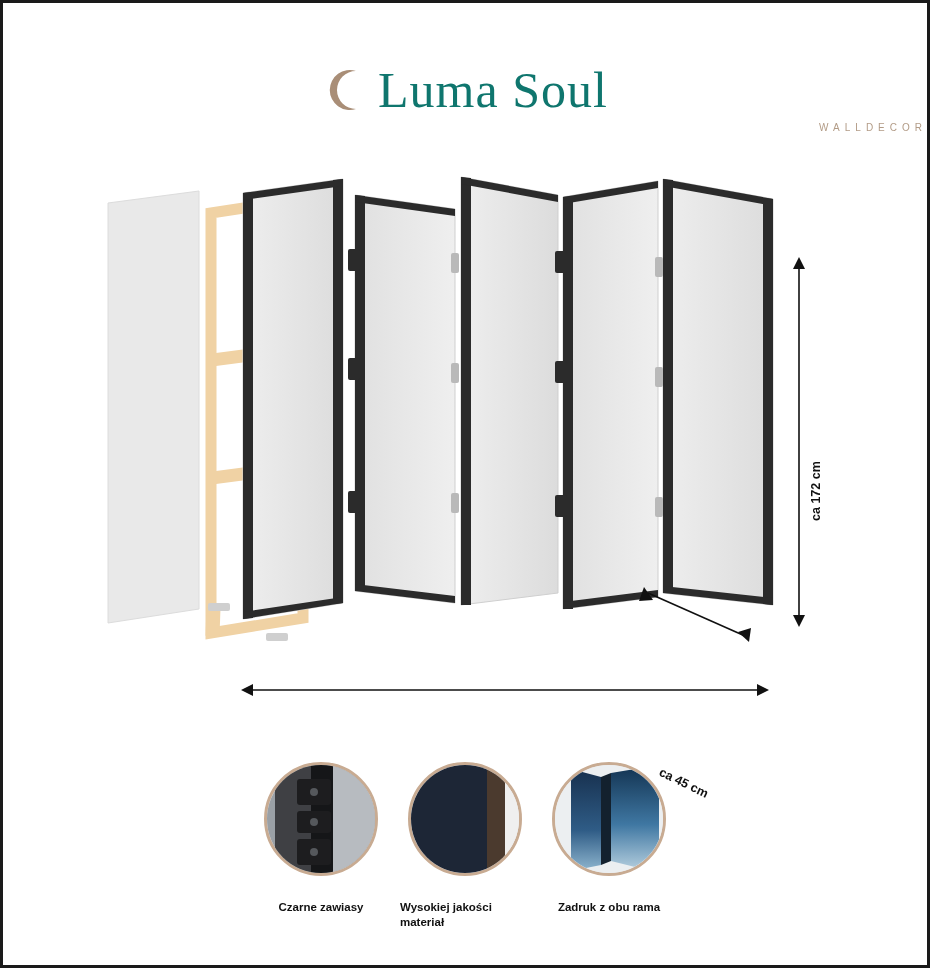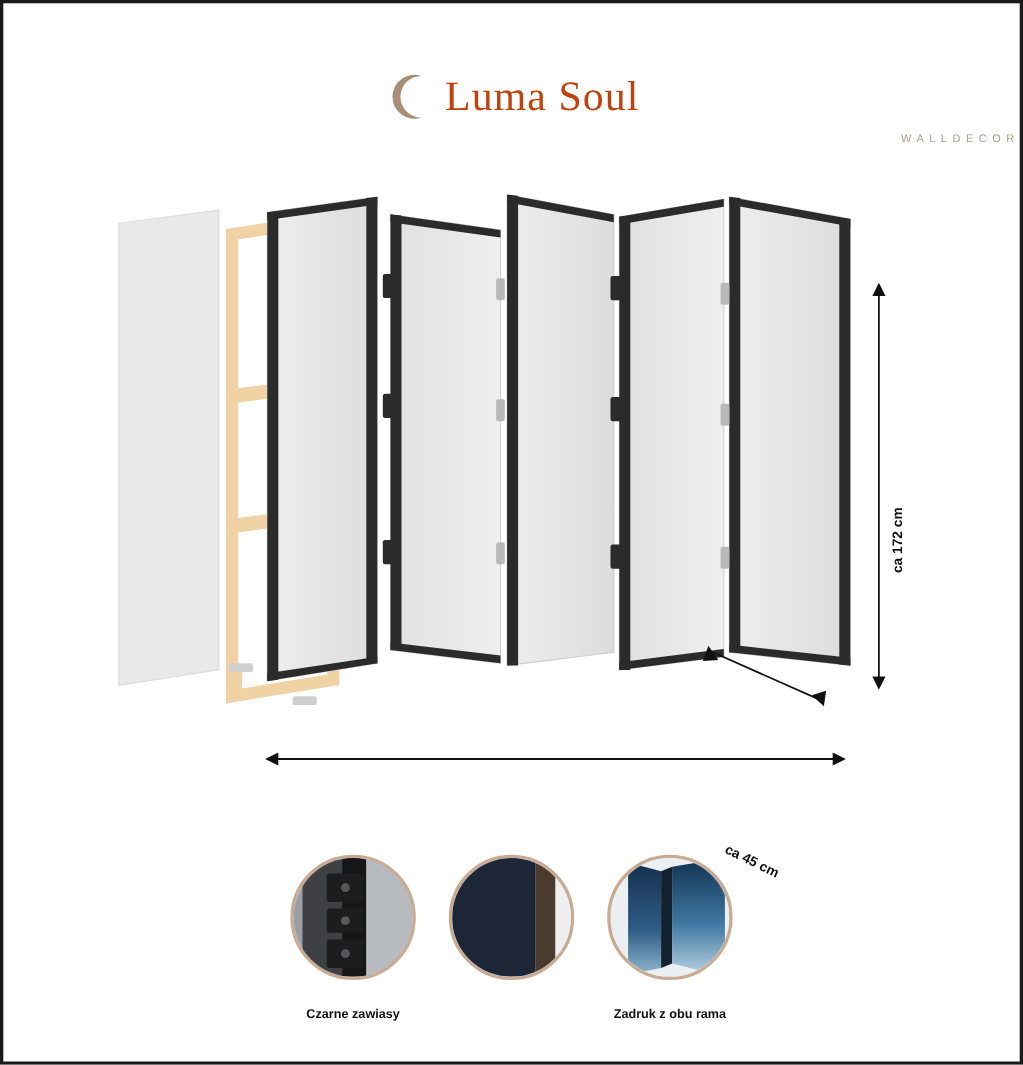--- a/index.html
+++ b/index.html
@@ -33,22 +33,22 @@
     align-items: center;
     gap: 10px;
   }
   .brand-mark {
     width: 46px;
     height: 46px;
     position: relative;
   }
   .brand-name {
     font-family: "Liberation Serif", serif;
-    font-size: 38px;
-    color: #c2410c;
+    font-size: 50px;
+    color: #0f766e;
     letter-spacing: 1px;
     line-height: 1;
   }
   .brand-sub {
     margin-top: 5px;
     font-size: 10px;
     letter-spacing: 5px;
     color: #b29b86;
     text-align: right;
     padding-left: 36px;
@@ -278,20 +278,21 @@
 
     <div class="feature">
       <div class="feature-circle">
         <svg width="108" height="108" viewBox="0 0 108 108">
           <rect width="108" height="108" fill="#e7e7e7"></rect>
           <polygon points="0,0 76,0 76,108 0,108" fill="#1d2636"></polygon>
           <polygon points="76,0 94,10 94,98 76,108" fill="#4b3a2e"></polygon>
           <polygon points="94,10 108,6 108,102 94,98" fill="#efefef"></polygon>
         </svg>
       </div>
+      <div class="feature-label">Wysokiej jakości materiał</div>
     </div>
 
 
 
     <div class="feature">
       <div class="feature-circle">
         <svg width="108" height="108" viewBox="0 0 108 108">
           <defs>
             <linearGradient id="seaA" x1="0" y1="0" x2="0" y2="1">
               <stop offset="0%" stop-color="#17304e"></stop>

